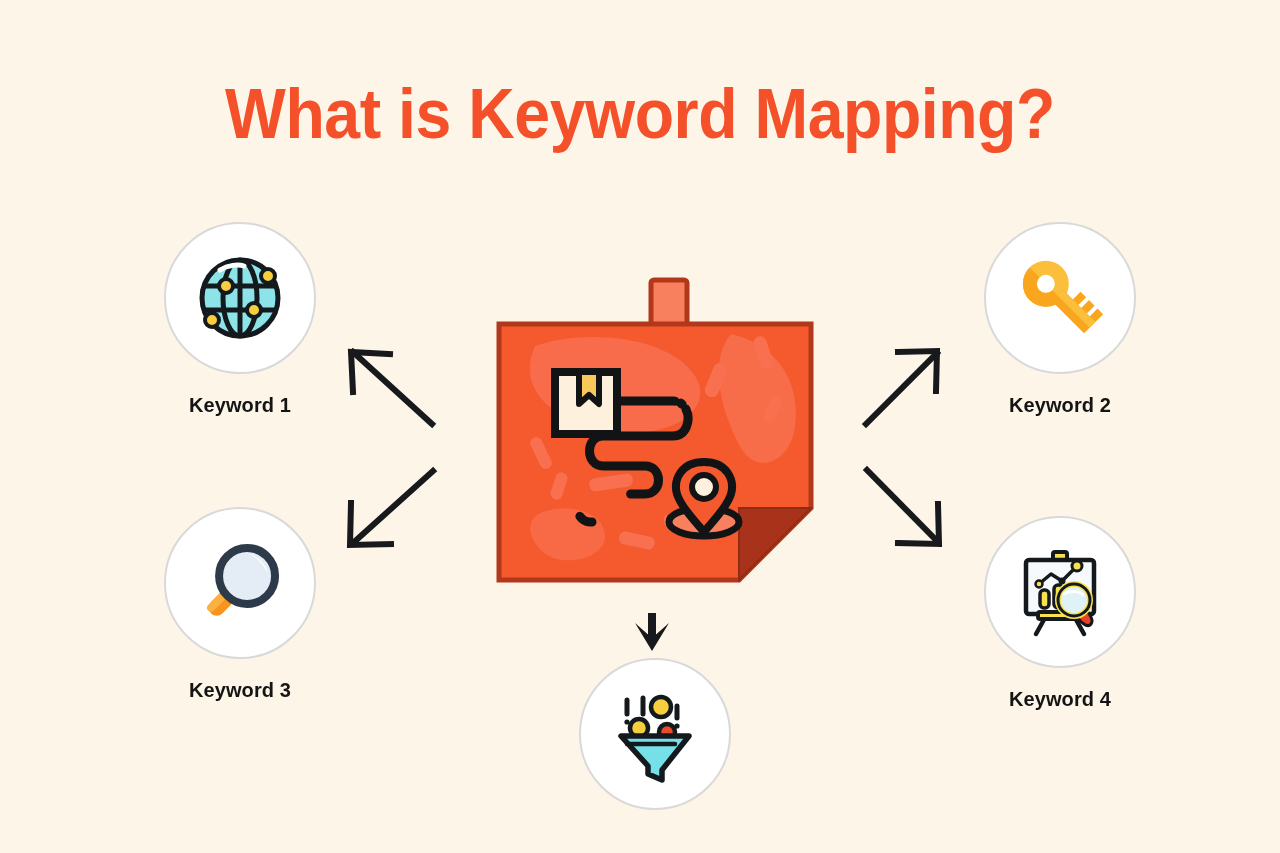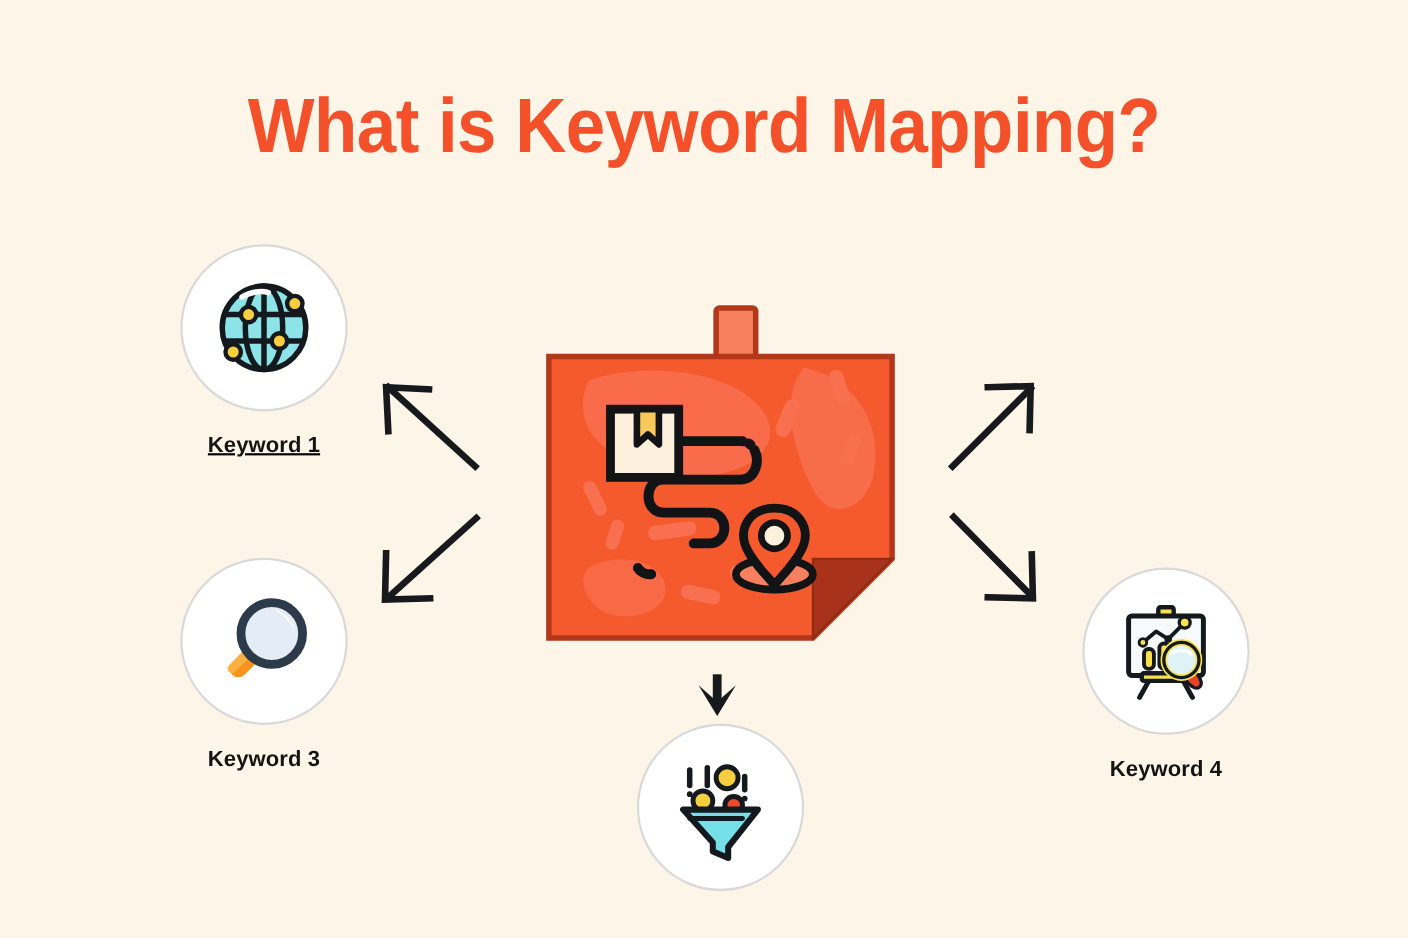--- a/index.html
+++ b/index.html
@@ -55,21 +55,21 @@
     margin: 0 auto;
   }
   .node-label {
     margin-top: 20px;
     font-size: 20px;
     font-weight: bold;
     color: #141414;
     letter-spacing: 0.1px;
   }
 
-  #node-kw1 { left: 160px; top: 222px; text-decoration: underline; }
+  #node-kw1 { left: 160px; top: 222px; }
   #node-kw2 { left: 980px; top: 222px; }
   #node-kw3 { left: 160px; top: 507px; }
   #node-kw4 { left: 980px; top: 516px; }
 
   
   #node-funnel {
     position: absolute;
     left: 575px;
     top: 658px;
     width: 160px;
@@ -194,20 +194,37 @@
         <path d="M28 20 C 36 15, 46 14, 52 16" fill="none" stroke="#fdfdfd" stroke-width="5" stroke-linecap="round"></path>
         <circle cx="76" cy="26" r="7" fill="#f7cf3e" stroke="#14191d" stroke-width="4"></circle>
         <circle cx="34" cy="36" r="7" fill="#f7cf3e" stroke="#14191d" stroke-width="4"></circle>
         <circle cx="62" cy="60" r="7" fill="#f7cf3e" stroke="#14191d" stroke-width="4"></circle>
         <circle cx="20" cy="70" r="7" fill="#f7cf3e" stroke="#14191d" stroke-width="4"></circle>
       </svg>
     </div>
     <div class="node-label">Keyword 1</div>
   </div>
 
+  <div class="node" id="node-kw2">
+    <div class="node-circle">
+      <svg width="96" height="96" viewBox="0 0 96 96">
+        <g transform="rotate(-45 48 48)">
+          <circle cx="48" cy="28" r="23" fill="#fbbf3b"></circle>
+          <path d="M48 5 A23 23 0 0 0 48 51 Z" fill="#f9a61e"></path>
+          <circle cx="48" cy="28" r="9" fill="#ffffff"></circle>
+          <rect x="40" y="44" width="16" height="46" fill="#f9a61e"></rect>
+          <rect x="48" y="44" width="8" height="46" fill="#fbbf3b"></rect>
+          <rect x="56" y="58" width="11" height="8" fill="#f9a61e"></rect>
+          <rect x="56" y="70" width="11" height="8" fill="#f9a61e"></rect>
+          <rect x="56" y="82" width="11" height="8" fill="#f9a61e"></rect>
+        </g>
+      </svg>
+    </div>
+    <div class="node-label">Keyword 2</div>
+  </div>
 
   <div class="node" id="node-kw3">
     <div class="node-circle">
       <svg width="96" height="96" viewBox="0 0 96 96">
         <g transform="rotate(45 48 48)">
           <rect x="41" y="62" width="16" height="28" rx="8" fill="#f7941e"></rect>
           <rect x="41" y="62" width="8" height="28" rx="4" fill="#fbb040"></rect>
           <circle cx="48" cy="38" r="28" fill="#e4edf5" stroke="#2d3a4a" stroke-width="8"></circle>
           <path d="M32 22 C 40 16, 54 16, 62 22 C 52 18, 40 18, 32 22 Z" fill="#ffffff" opacity="0.95"></path>
         </g>

